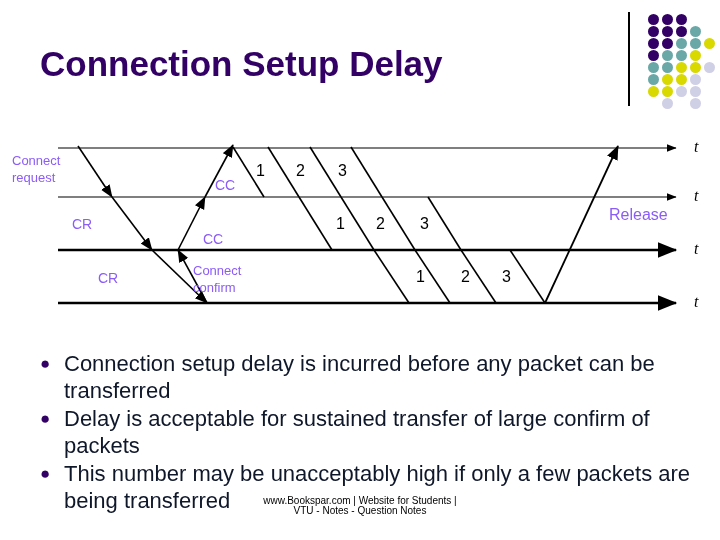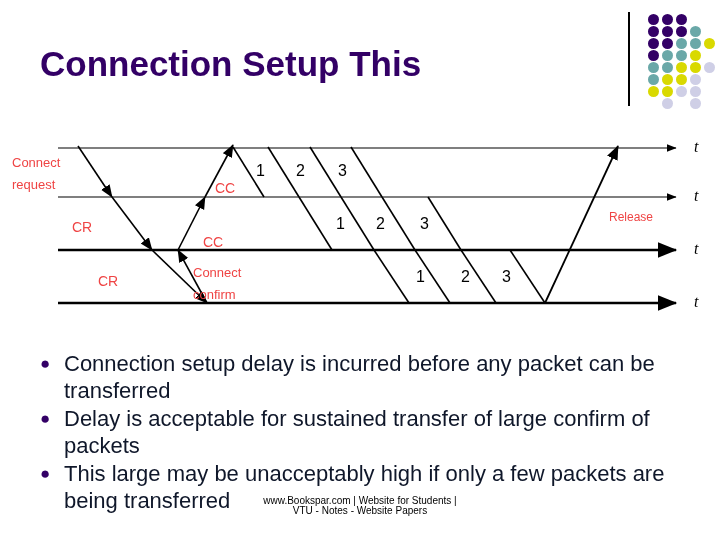--- a/index.html
+++ b/index.html
@@ -13,21 +13,21 @@
     font-size:35px;font-weight:bold;color:#330066;
     letter-spacing:0px;white-space:nowrap;
   }
   #logo{position:absolute;left:628px;top:8px;width:86px;height:100px;}
   #logo-rule{position:absolute;left:0px;top:4px;width:2px;height:94px;background:#000000;}
   .logo-dot{position:absolute;width:11px;height:11px;border-radius:50%;}
   
   #diagram{position:absolute;left:0px;top:130px;width:720px;height:200px;}
   #diagram svg{display:block;}
   .dlabel{
-    position:absolute;font-size:13px;color:#ef4444;line-height:22px;
+    position:absolute;font-size:13px;color:#8b5cf6;line-height:17px;
     white-space:pre;
   }
   .dnum{position:absolute;font-size:16px;color:#000000;}
   .tlabel{
     position:absolute;font-size:16px;color:#000000;
     font-family:"Liberation Serif","DejaVu Serif",serif;font-style:italic;
   }
   
   #bullets{position:absolute;left:36px;top:350px;width:660px;}
   .bullet-row{display:flex;align-items:flex-start;margin-bottom:1px;}
@@ -40,21 +40,21 @@
   }
   
   #footer{
     position:absolute;left:0px;top:496px;width:720px;text-align:center;
     font-size:10px;line-height:10px;color:#000000;
   }
 </style>
 </head>
 <body>
 
-<div id="slide-title">Connection Setup This</div>
+<div id="slide-title">Connection Setup Delay</div>
 
 <div id="logo">
   <div id="logo-rule"></div>
 <div class="logo-dot" style="left: 20px; top: 6px; background: rgb(51, 0, 102);"></div>
     <div class="logo-dot" style="left: 34px; top: 6px; background: rgb(51, 0, 102);"></div>
     <div class="logo-dot" style="left: 48px; top: 6px; background: rgb(51, 0, 102);"></div>
     <div class="logo-dot" style="left: 20px; top: 18px; background: rgb(51, 0, 102);"></div>
     <div class="logo-dot" style="left: 34px; top: 18px; background: rgb(51, 0, 102);"></div>
     <div class="logo-dot" style="left: 48px; top: 18px; background: rgb(51, 0, 102);"></div>
     <div class="logo-dot" style="left: 62px; top: 18px; background: rgb(106, 168, 168);"></div>
@@ -137,21 +137,21 @@
       <line x1="545" y1="173" x2="618" y2="16" marker-end="url(#ah)"></line>
     </g>
   </svg>
 
   <div class="dlabel" style="left:12px;top:22px;">Connect<br>request</div>
   <div class="dlabel" style="left:72px;top:86px;font-size:14px;">CR</div>
   <div class="dlabel" style="left:98px;top:140px;font-size:14px;">CR</div>
   <div class="dlabel" style="left:215px;top:47px;font-size:14px;">CC</div>
   <div class="dlabel" style="left:203px;top:101px;font-size:14px;">CC</div>
   <div class="dlabel" style="left:193px;top:132px;">Connect<br>confirm</div>
-  <div class="dlabel" style="left:609px;top:76px;font-size:12px;">Release</div>
+  <div class="dlabel" style="left:609px;top:76px;font-size:16px;">Release</div>
 
   <div class="dnum" style="left:256px;top:32px;">1</div>
   <div class="dnum" style="left:296px;top:32px;">2</div>
   <div class="dnum" style="left:338px;top:32px;">3</div>
 
   <div class="dnum" style="left:336px;top:85px;">1</div>
   <div class="dnum" style="left:376px;top:85px;">2</div>
   <div class="dnum" style="left:420px;top:85px;">3</div>
 
   <div class="dnum" style="left:416px;top:138px;">1</div>
@@ -168,20 +168,20 @@
   <div class="bullet-row">
     <div class="bullet-mark">●</div>
     <div class="bullet-text">Connection setup delay is incurred before any packet can be transferred</div>
   </div>
   <div class="bullet-row">
     <div class="bullet-mark">●</div>
     <div class="bullet-text">Delay is acceptable for sustained transfer of large confirm of packets</div>
   </div>
   <div class="bullet-row">
     <div class="bullet-mark">●</div>
-    <div class="bullet-text">This large may be unacceptably high if only a few packets are being transferred</div>
+    <div class="bullet-text">This number may be unacceptably high if only a few packets are being transferred</div>
   </div>
 </div>
 
 <div id="footer">
   <div>www.Bookspar.com | Website for Students |</div>
-  <div>VTU - Notes - Website Papers</div>
+  <div>VTU - Notes - Question Notes</div>
 </div>
 
 </body></html>

